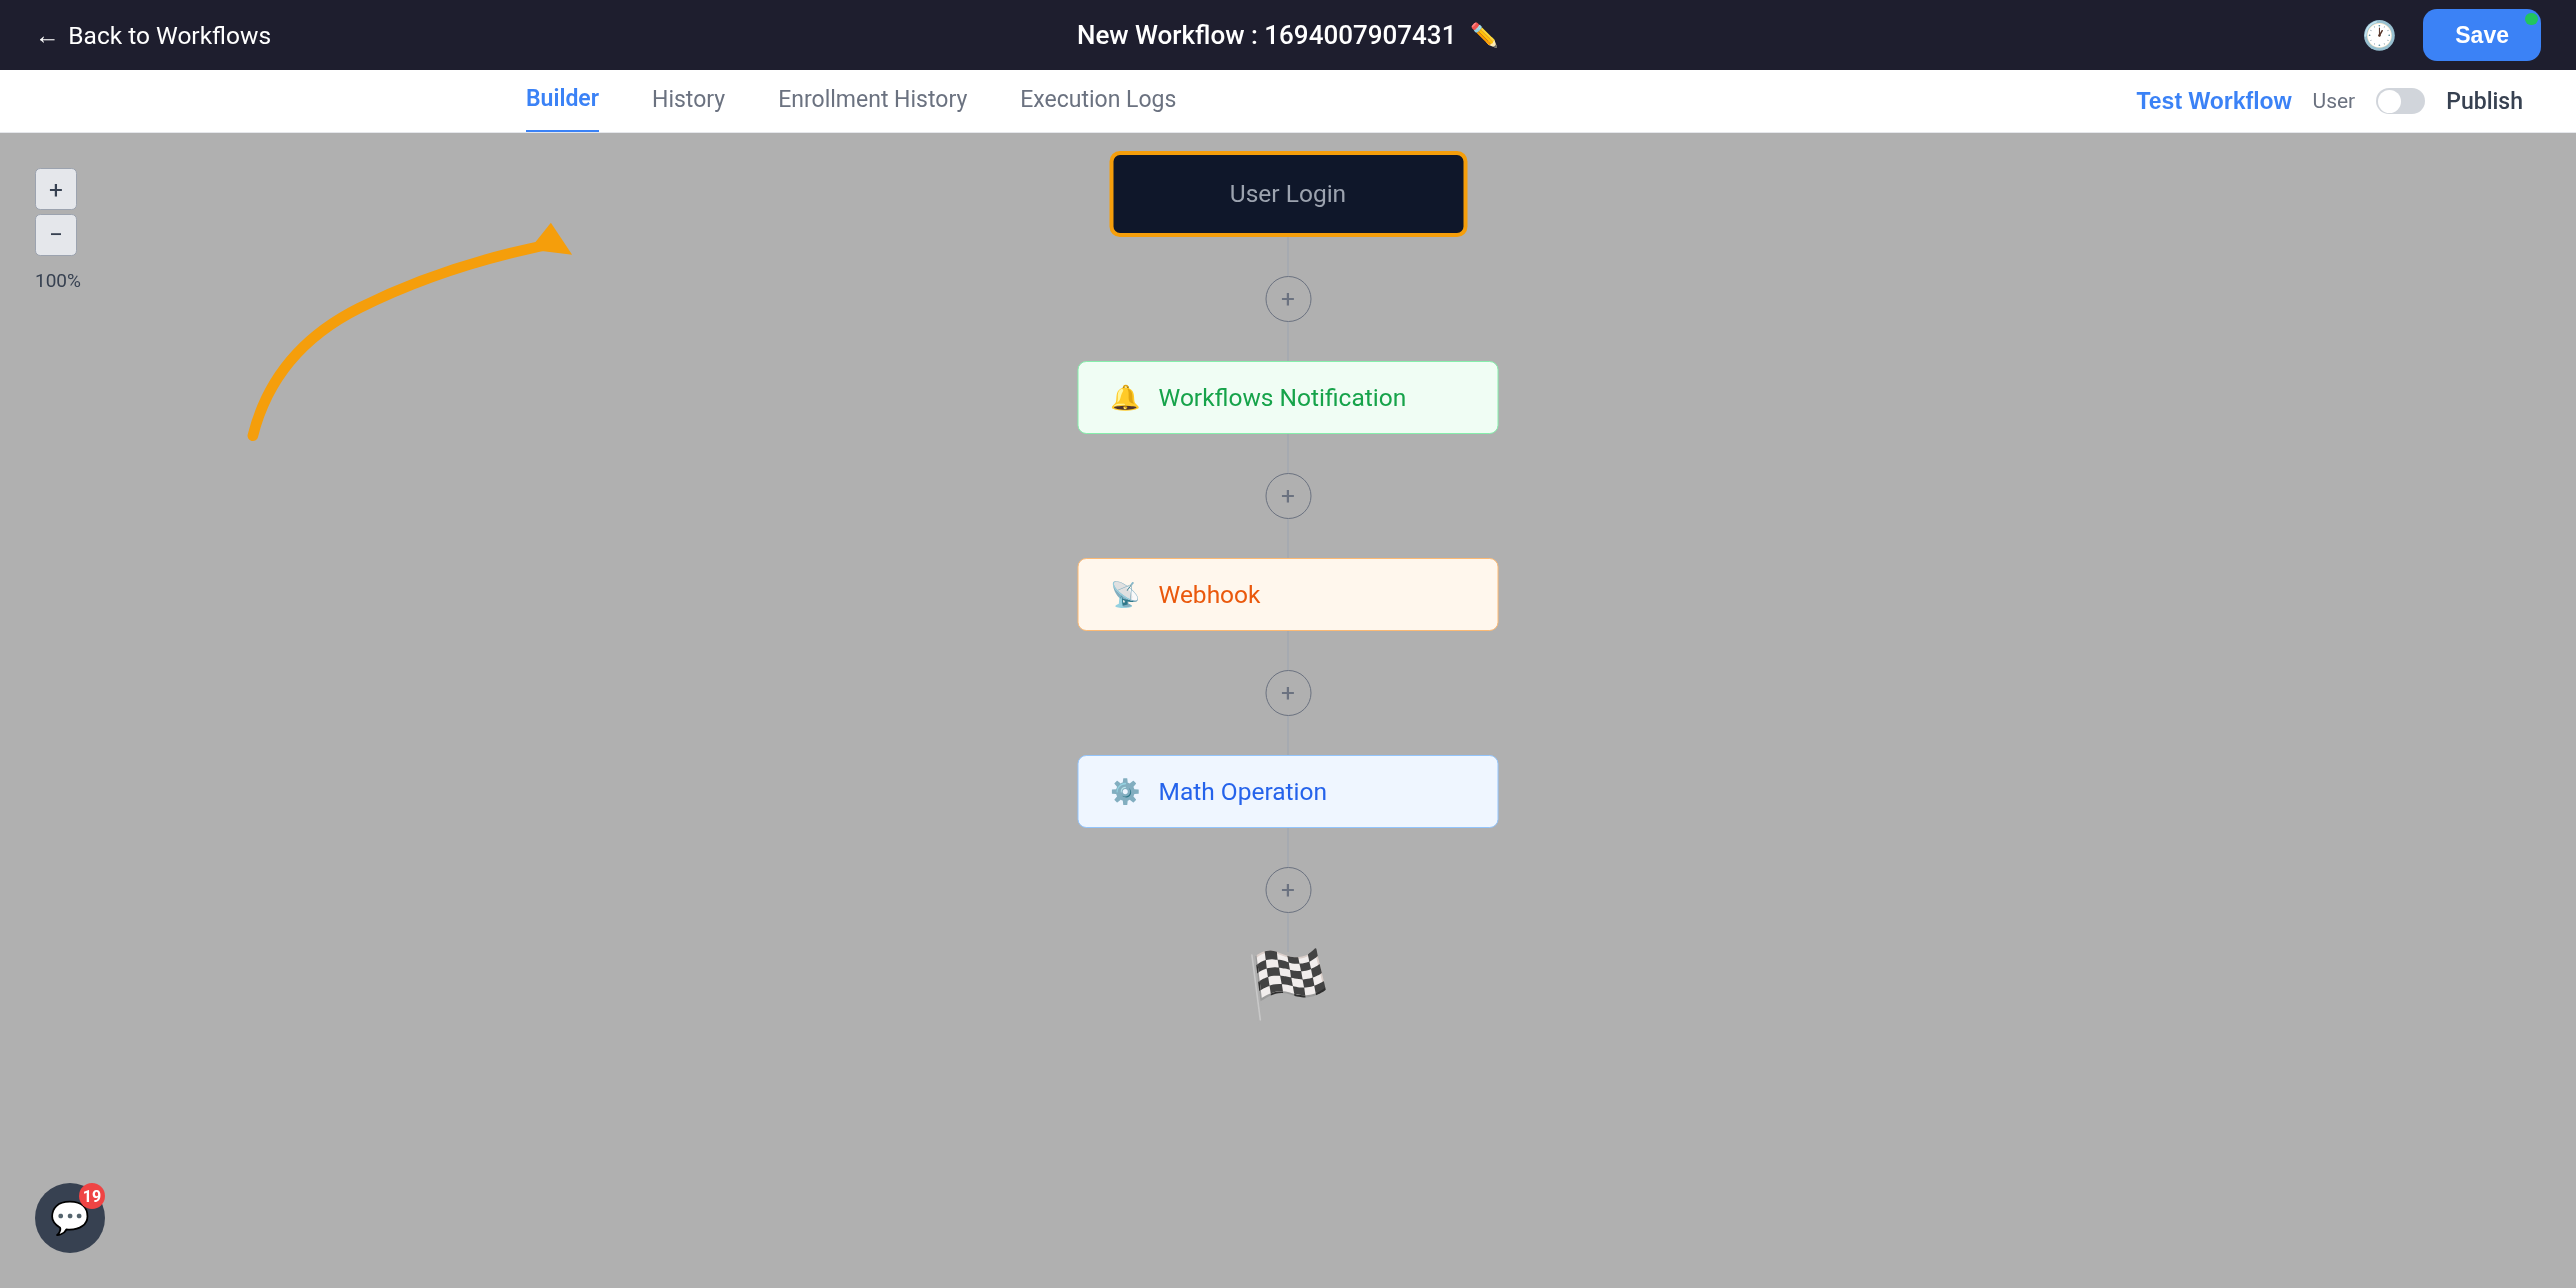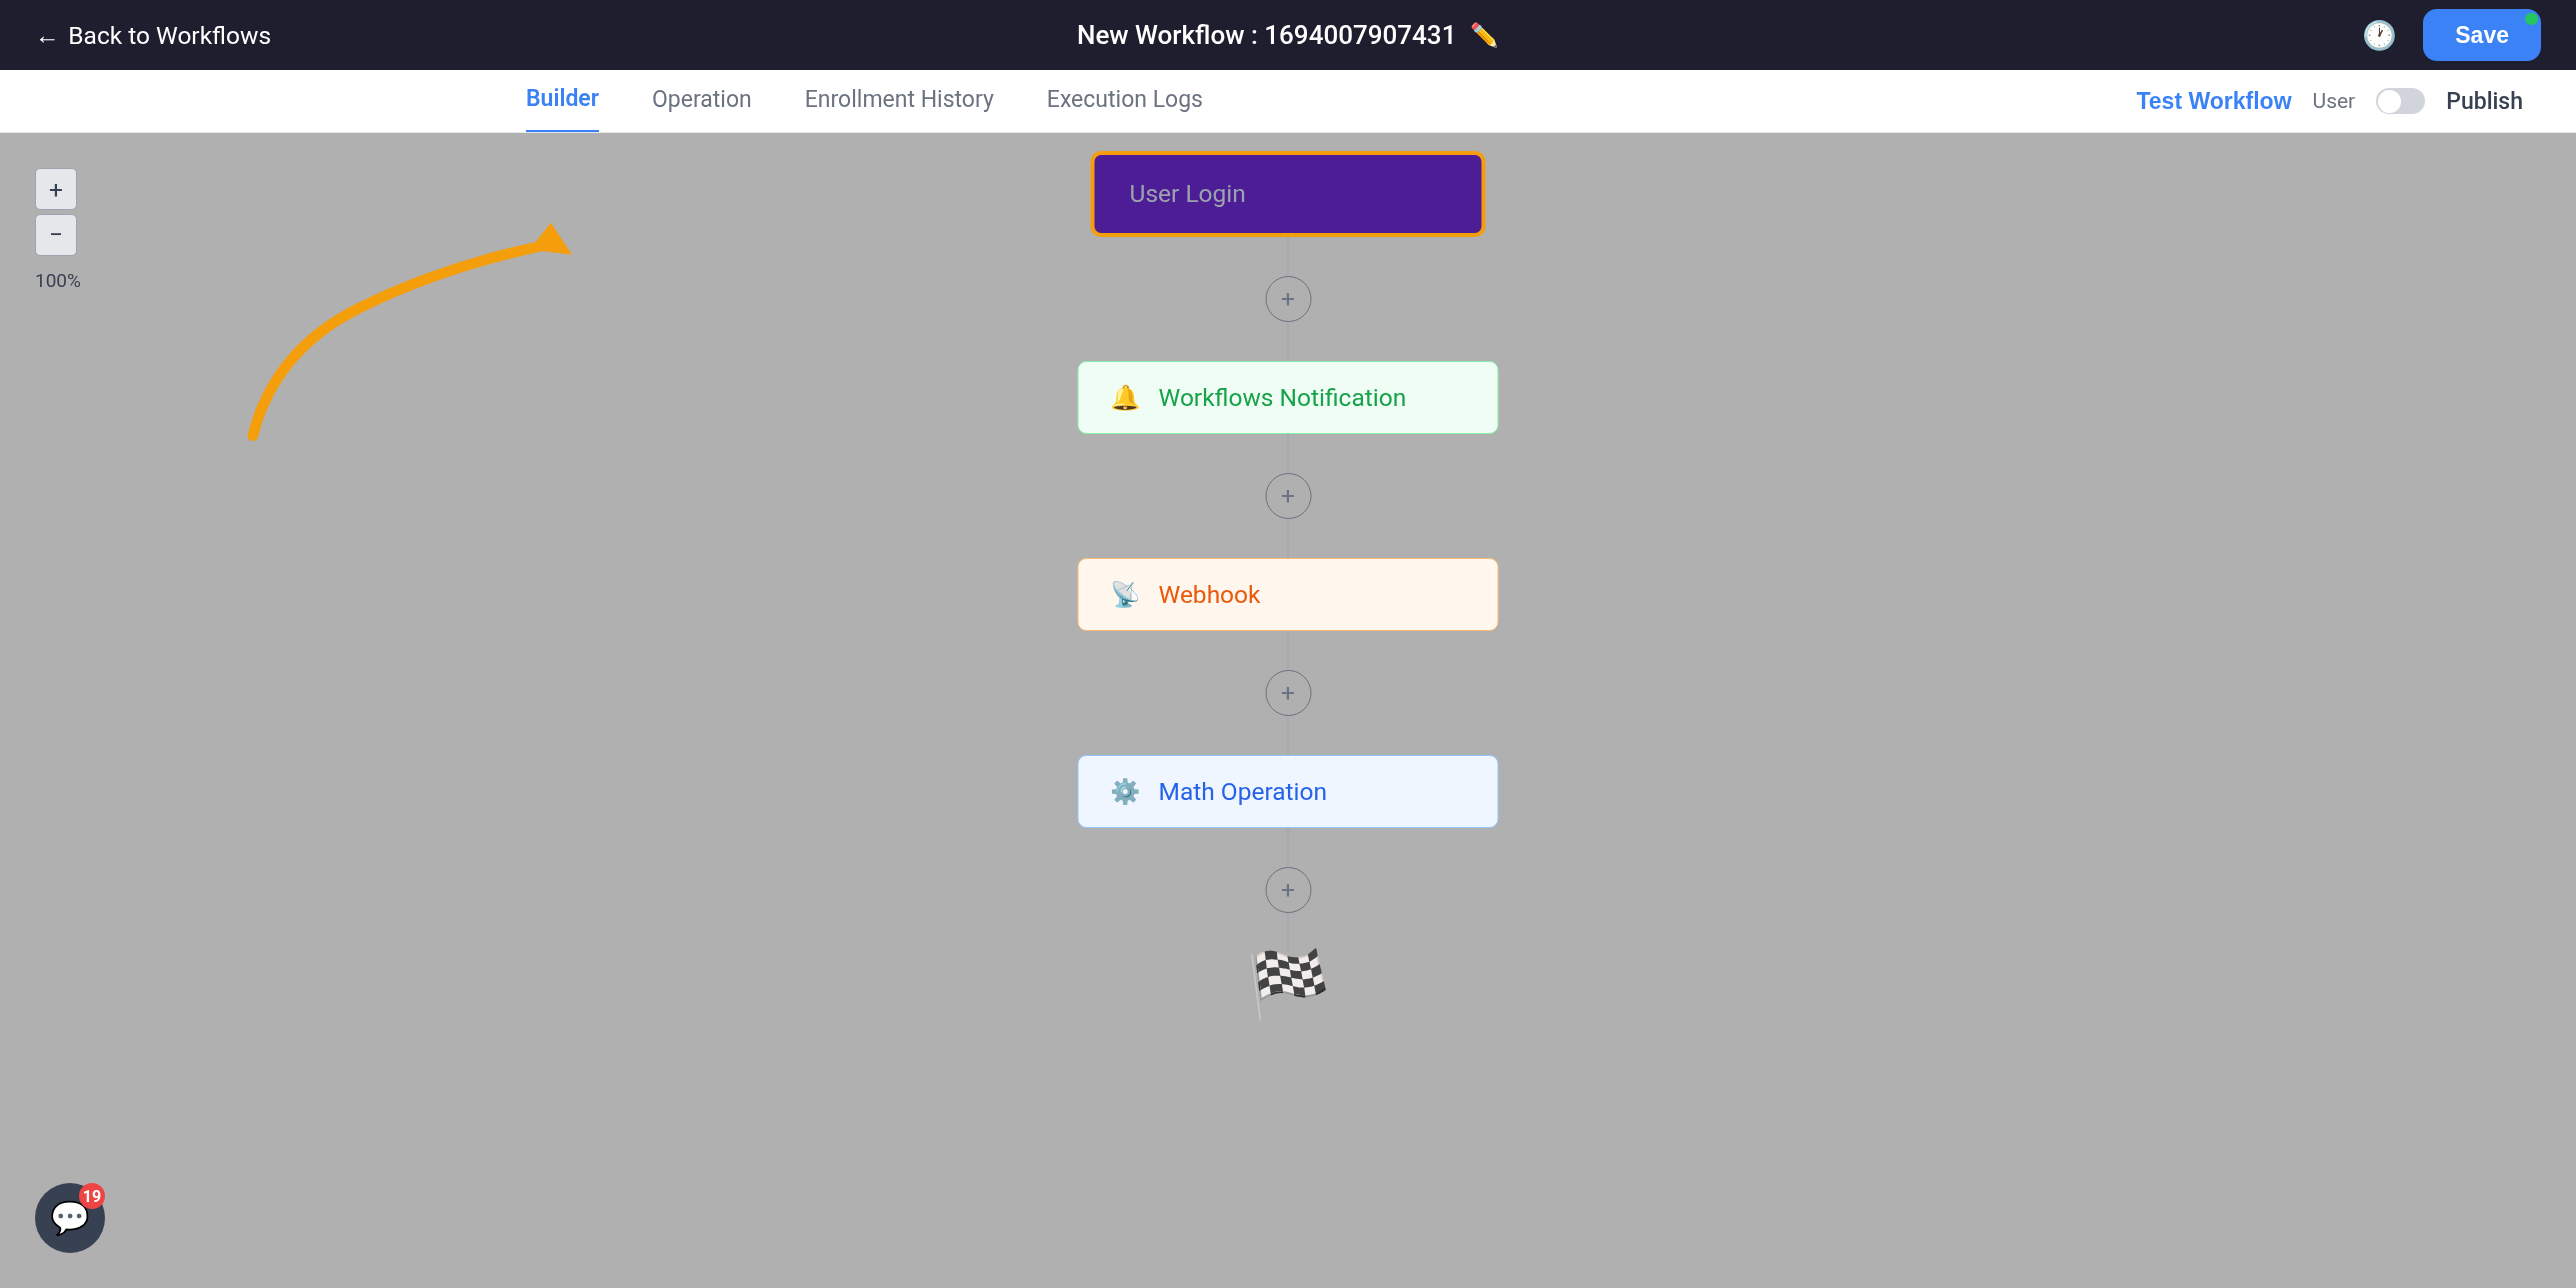--- a/index.html
+++ b/index.html
@@ -216,26 +216,26 @@
       top: 17.5px;
       transform: translateX(-50%);
       display: flex;
       flex-direction: column;
       align-items: center;
       gap: 0;
     }
 
     
     .node-trigger {
-      background: #4c1d95;
+      background: #0f172a;
       border: 4.4px solid #f59e0b;
       border-radius: 10.5px;
-      width: 395px;
+      width: 358px;
       padding: 24.5px 35px;
-      text-align: left;
+      text-align: center;
       font-size: 24.5px;
       color: #9ca3af;
       cursor: pointer;
       position: relative;
     }
 
     .node-trigger-subtitle {
       background: #f3f4f6;
       border: 0.9px solid #d1d5db;
       border-radius: 0 0 8.8px 8.8px;
@@ -367,21 +367,21 @@
   </div>
 
   <div class="nav-right">
     <span class="history-icon">🕐</span>
     <button class="save-btn">Save</button>
   </div>
 </div>
 
 <div class="tab-bar">
   <span class="tab-item active">Builder</span>
-  <span class="tab-item">Operation</span>
+  <span class="tab-item">History</span>
   <span class="tab-item">Enrollment History</span>
   <span class="tab-item">Execution Logs</span>
 
   <div class="tab-right">
     <button class="test-workflow-btn">Test Workflow</button>
     <span class="draft-label">User</span>
     <div class="toggle">
       <div class="toggle-knob"></div>
     </div>
     <span class="publish-label">Publish</span>

